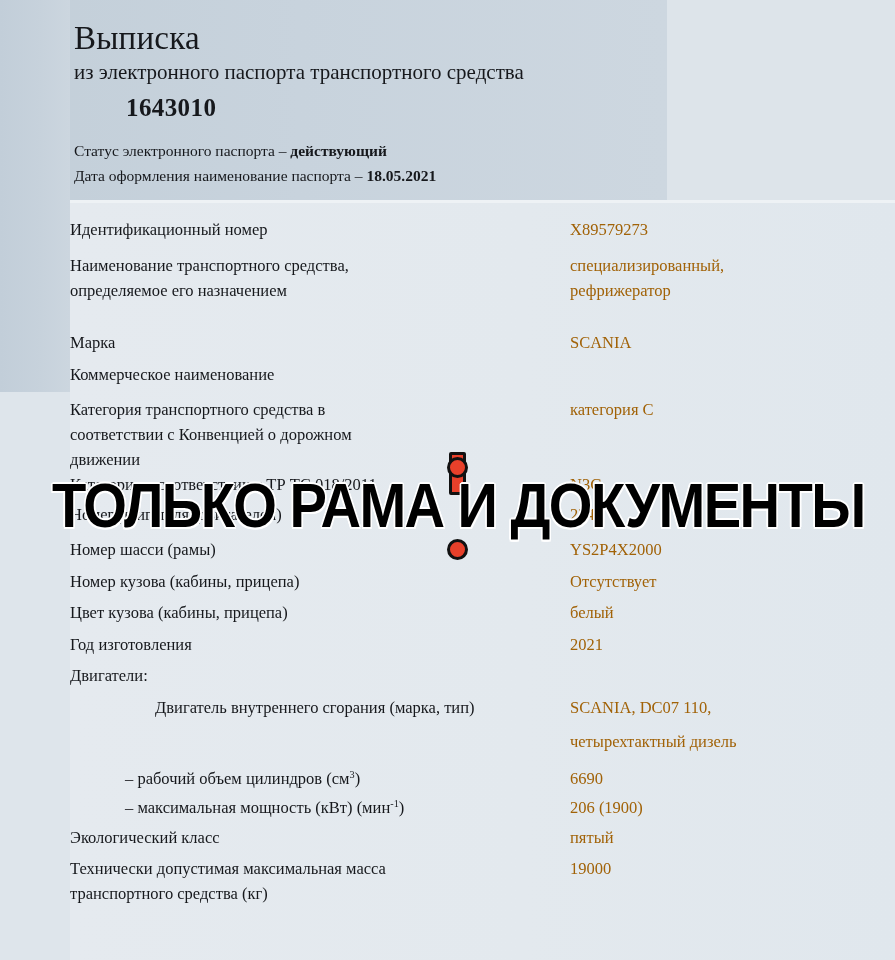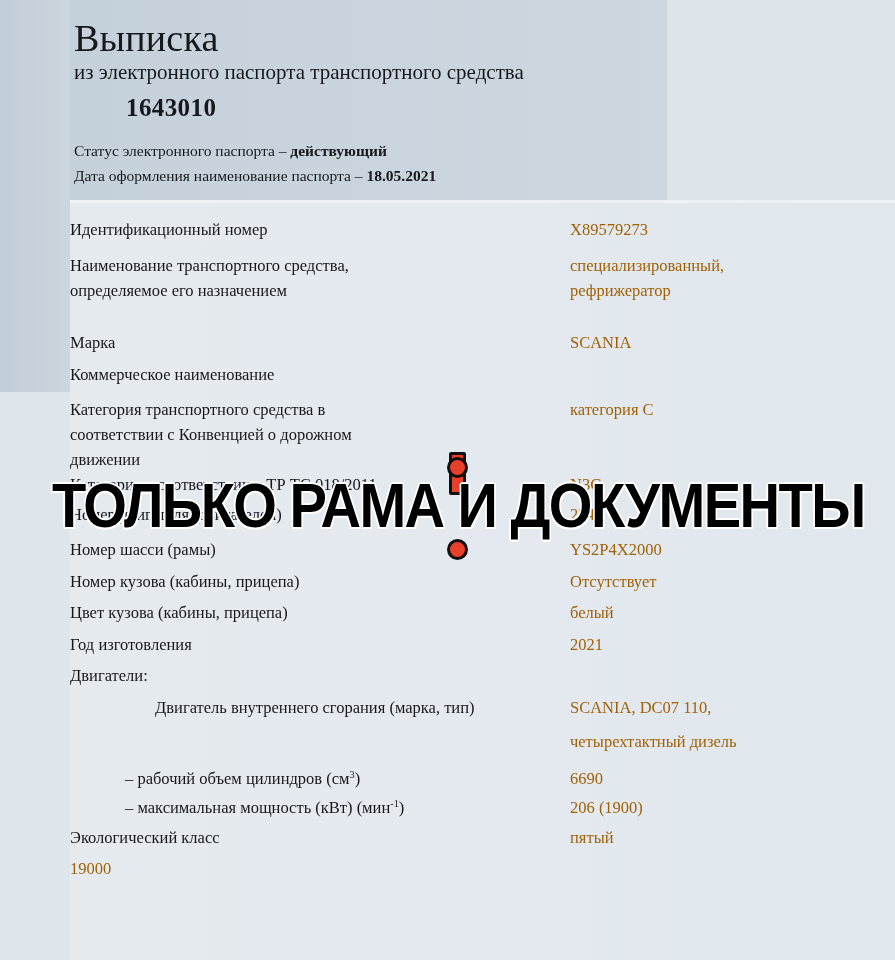--- a/index.html
+++ b/index.html
@@ -67,21 +67,21 @@
 
   
   .header {
     position: absolute;
     left: 70px;
     top: 18px;
     width: 620px;
     color: #16181c;
   }
   .doc-title {
-    font-size: 38px;
+    font-size: 33px;
     line-height: 40px;
     letter-spacing: 0.2px;
     margin: 0 0 1px 4px;
     font-weight: 400;
   }
   .doc-subtitle {
     font-size: 21px;
     line-height: 27px;
     margin: 0 0 6px 4px;
     font-weight: 400;
@@ -314,20 +314,24 @@
       <div class="cell-label">– максимальная мощность (кВт) (мин<sup>-1</sup>)</div>
       <div class="cell-value">206 (1900)</div>
     </div>
 
     <div class="row" style="top:625px">
       <div class="cell-label">Экологический класс</div>
       <div class="cell-value">пятый</div>
     </div>
 
     <div class="row" style="top:656px">
+      <div class="cell-label">
+        <span class="l2">Технически допустимая максимальная масса</span>
+        <span class="l2">транспортного средства (кг)</span>
+      </div>
       <div class="cell-value">19000</div>
     </div>
 
   </div>
 
   <div class="watermark">
     <div class="wm-bang">
       <div class="stem"></div>
       <div class="dot"></div>
     </div>

